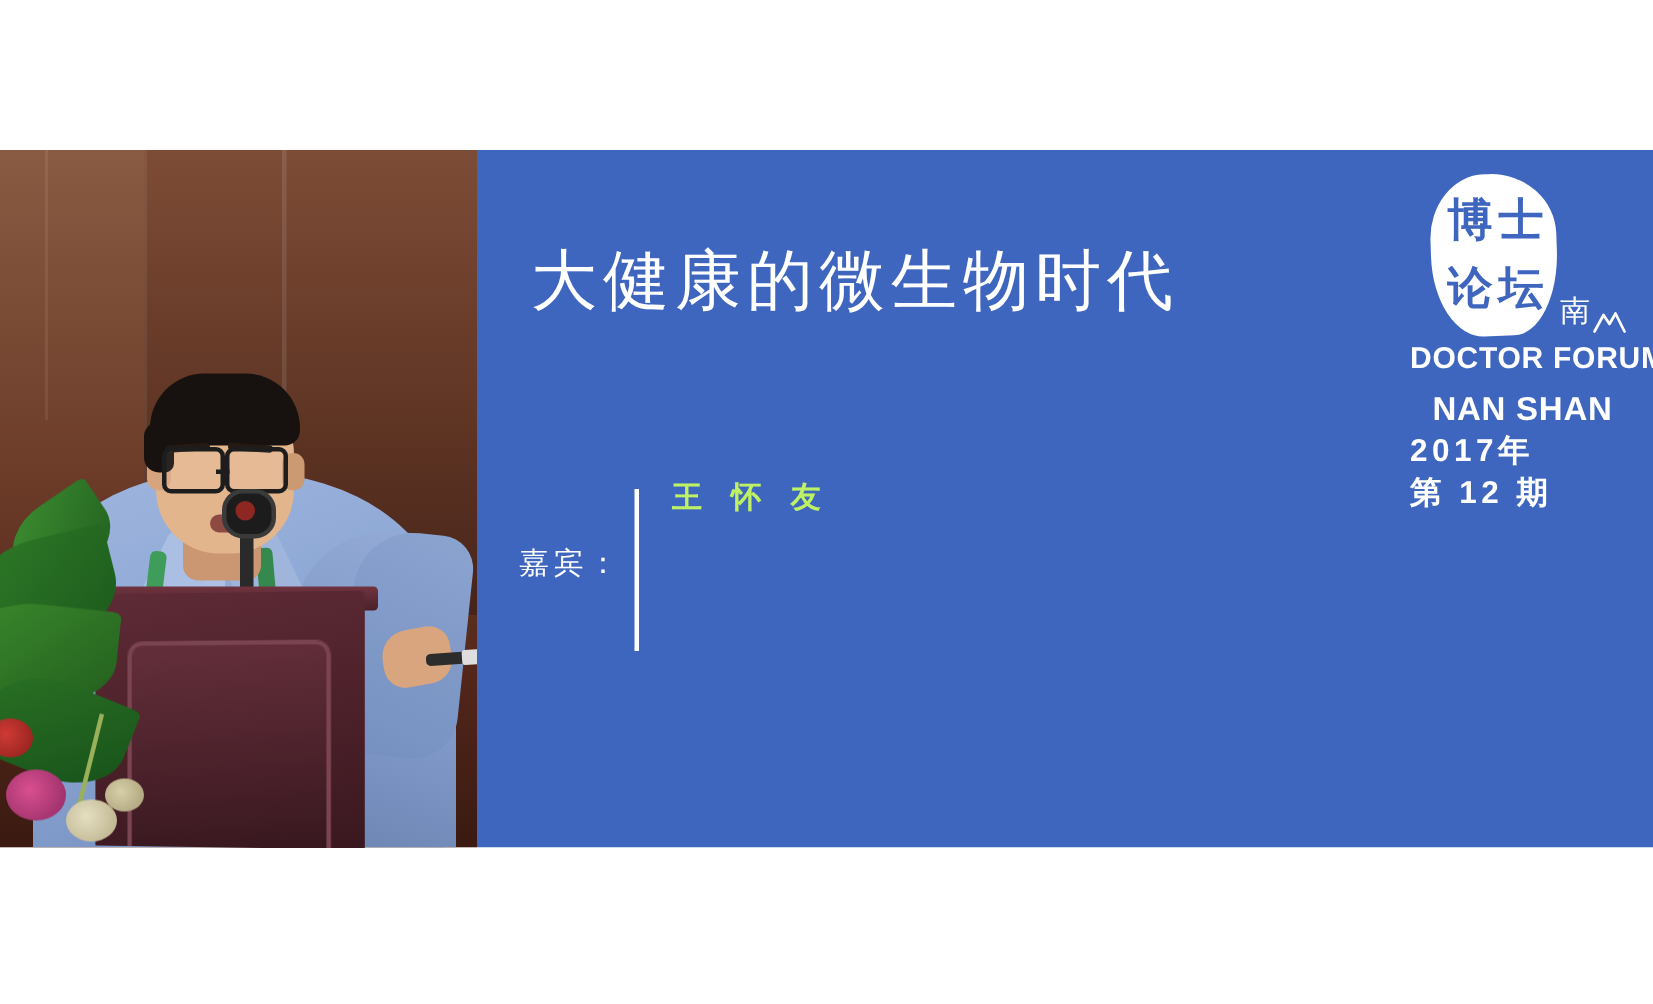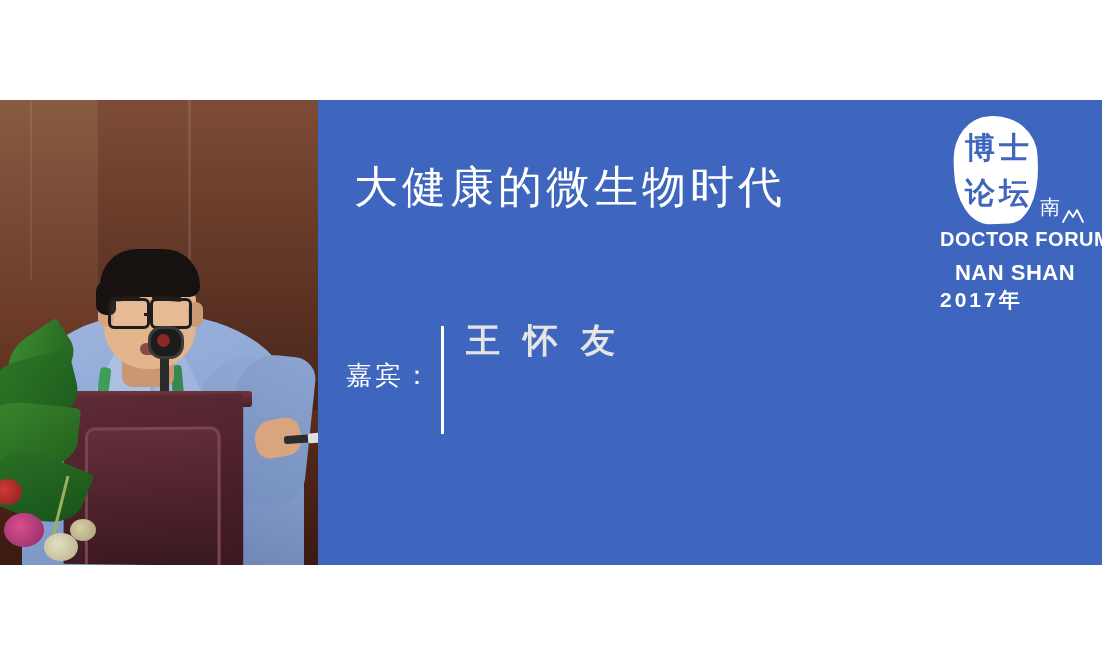--- a/index.html
+++ b/index.html
@@ -276,36 +276,36 @@
 
   .guest-row {
     position: absolute;
     left: 28px;
     top: 216px;
     display: flex;
     align-items: center;
   }
   .guest-label {
     color: #ffffff;
-    font-size: 26px;
+    font-size: 20px;
     letter-spacing: 3px;
     white-space: nowrap;
   }
   .guest-divider {
     width: 3px;
     height: 108px;
     background: #ffffff;
     margin-left: 8px;
     margin-right: 22px;
     align-self: flex-start;
     margin-top: 10px;
   }
   .guest-name {
-    color: #e5e5e5;
-    font-size: 34px;
+    color: #bef264;
+    font-size: 20px;
     font-weight: bold;
     letter-spacing: 7px;
     white-space: nowrap;
     align-self: flex-start;
     margin-top: 2px;
   }
 
   .bio {
     position: absolute;
     left: 124px;
@@ -481,16 +481,17 @@
         <span class="logo-mtn">
           <svg viewBox="0 0 22 16" width="22" height="16" aria-hidden="true">
             <path d="M1 15 L7 4 L11 10 L15 3 L21 15" fill="none" stroke="#ffffff" stroke-width="1.8" stroke-linejoin="round" stroke-linecap="round"></path>
           </svg>
         </span>
       </div>
 
       <div class="logo-en1">DOCTOR FORUM</div>
       <div class="logo-en2">NAN SHAN</div>
       <div class="logo-issue1">2017年</div>
+      <div class="logo-issue2">第 12 期</div>
     </div>
 
   </div>
 </div>
 
 </body></html>

